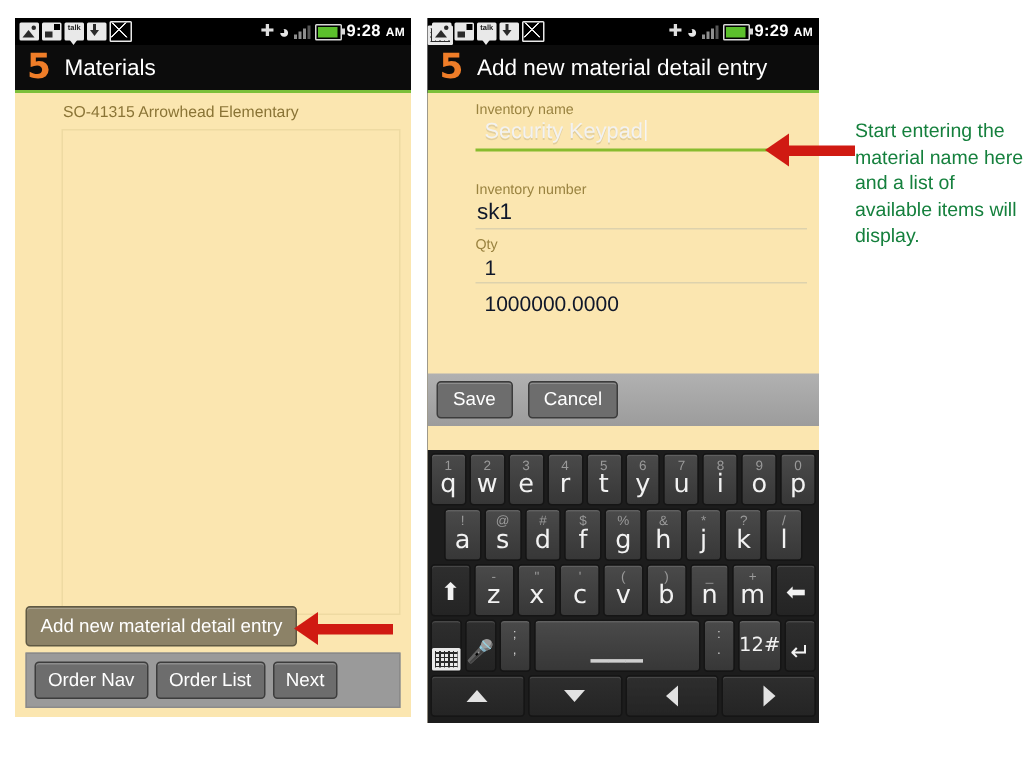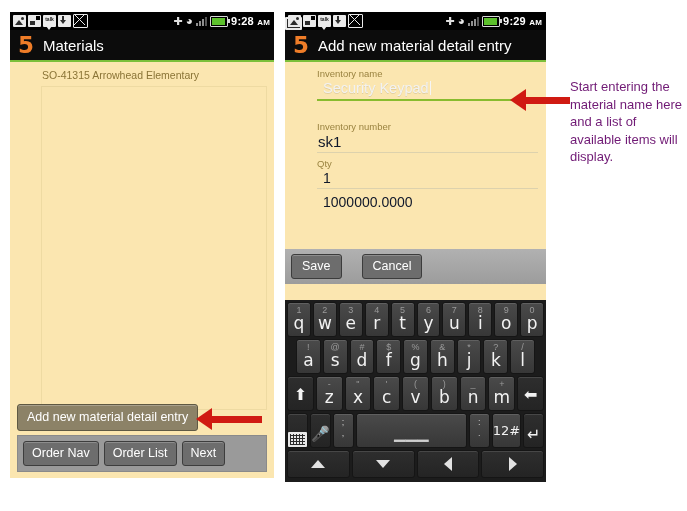--- a/index.html
+++ b/index.html
@@ -87,21 +87,21 @@
   .fval.big{font-size:15px;padding-left:1px;font-weight:500;}
   .f-underline{border-bottom:1px solid #ddd2ad;margin-bottom:5px;padding-bottom:2px;}
   .fld-focus{position:relative;margin-bottom:20px;}
   .fld-focus .ghost{color:#f2f2f2;font-size:14.5px;padding-left:6px;padding-bottom:2px;
     text-shadow:0 1px 0 rgba(0,0,0,.10);}
   .fld-focus .caret{display:inline-block;width:1px;height:14px;background:#f5f5f5;
     vertical-align:-2px;margin-left:1px;}
   .fld-focus .underline{height:2px;background:#88bb2e;margin-top:1px;}
 
   .savebar{background:#a6a6a6;background:linear-gradient(#b1b1b1,#9c9c9c);
-    padding:5px 6px;display:flex;gap:20px;position:absolute;left:0;right:0;align-items:flex-end;}
+    padding:5px 6px;display:flex;gap:10px;position:absolute;left:0;right:0;align-items:flex-end;}
   .sbtn{background:#6d6d6d;border:1px solid #3c3c3c;border-radius:3px;color:#fff;font-size:12.5px;
     padding:4px 10px 5px 10px;box-shadow:inset 0 1px 0 rgba(255,255,255,.22);}
 
   
   .kbd{position:absolute;left:0;right:0;bottom:0;background:#1c1c1c;padding:2px 1px 2px 1px;}
   .krow{display:flex;justify-content:center;gap:2px;margin-bottom:2px;padding:0 1px;}
   .key{
     flex:1;height:33px;border-radius:3px;position:relative;
     background:linear-gradient(#4a4a4a,#373737);
     border:1px solid #151515;
@@ -123,21 +123,21 @@
   .tri.down{border-left:7px solid transparent;border-right:7px solid transparent;border-top:8px solid #e2e2e2;}
   .tri.left{border-top:7px solid transparent;border-bottom:7px solid transparent;border-right:8px solid #e2e2e2;}
   .tri.right{border-top:7px solid transparent;border-bottom:7px solid transparent;border-left:8px solid #e2e2e2;}
   .keycenter{display:flex;align-items:center;justify-content:center;height:100%;width:100%;}
 
   
   .arrow{position:absolute;}
   .arrow .shaft{position:absolute;background:#d01a12;height:7px;}
   .arrow .head{position:absolute;width:0;height:0;
     border-top:11px solid transparent;border-bottom:11px solid transparent;border-right:16px solid #d01a12;}
-  .note{position:absolute;left:570px;top:78px;width:116px;color:#701a75;font-size:13px;line-height:17.5px;}
+  .note{position:absolute;left:570px;top:78px;width:116px;color:#15803d;font-size:13px;line-height:17.5px;}
 </style>
 </head>
 <body>
 
 <div class="phone" id="phone-left">
 
   <div class="statusbar">
     <div class="sb-left">
       <span class="sbi pic"></span>
       <span class="sbi shot"></span>

